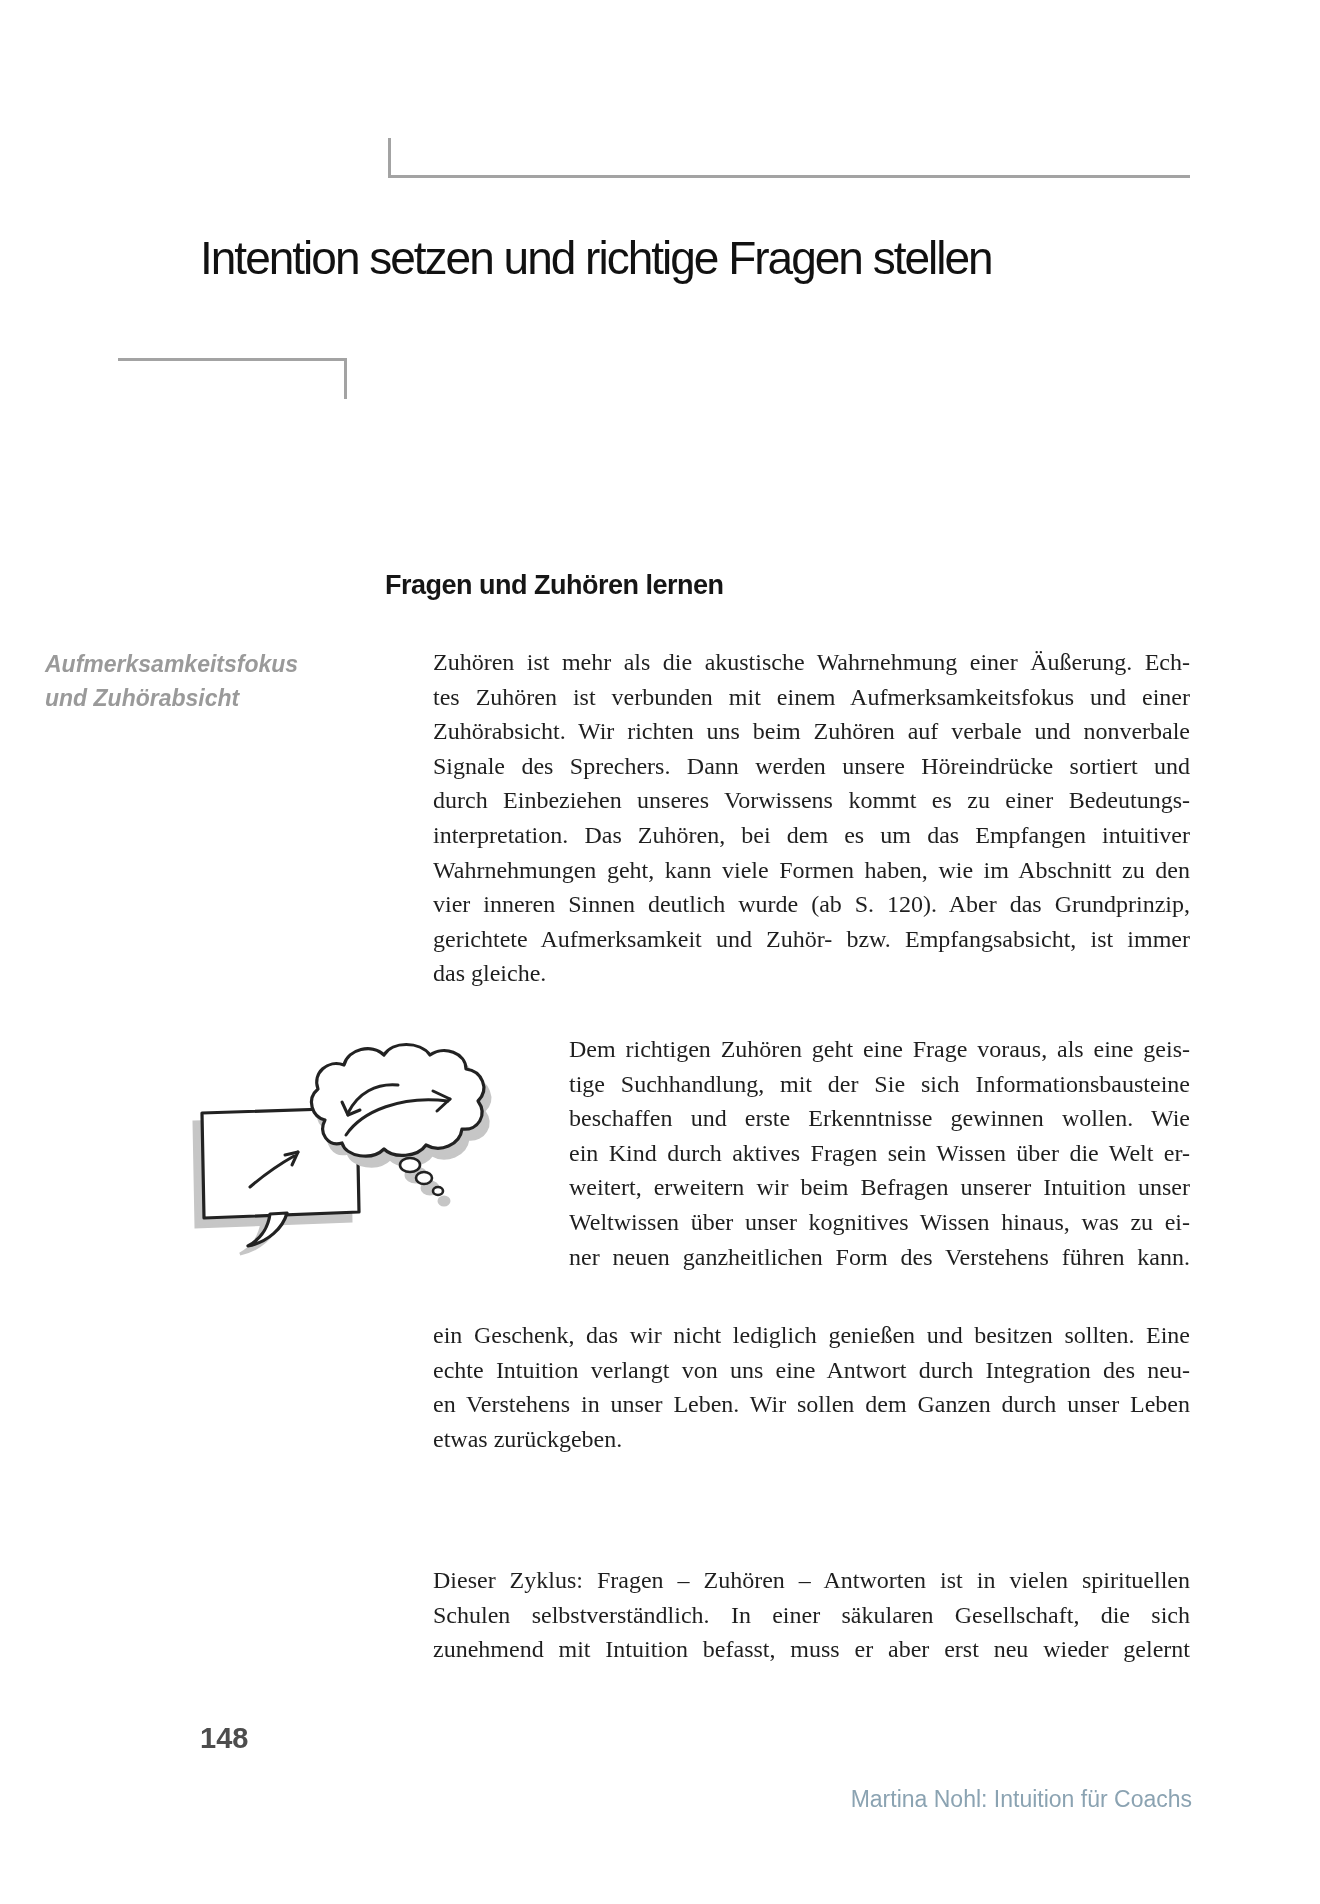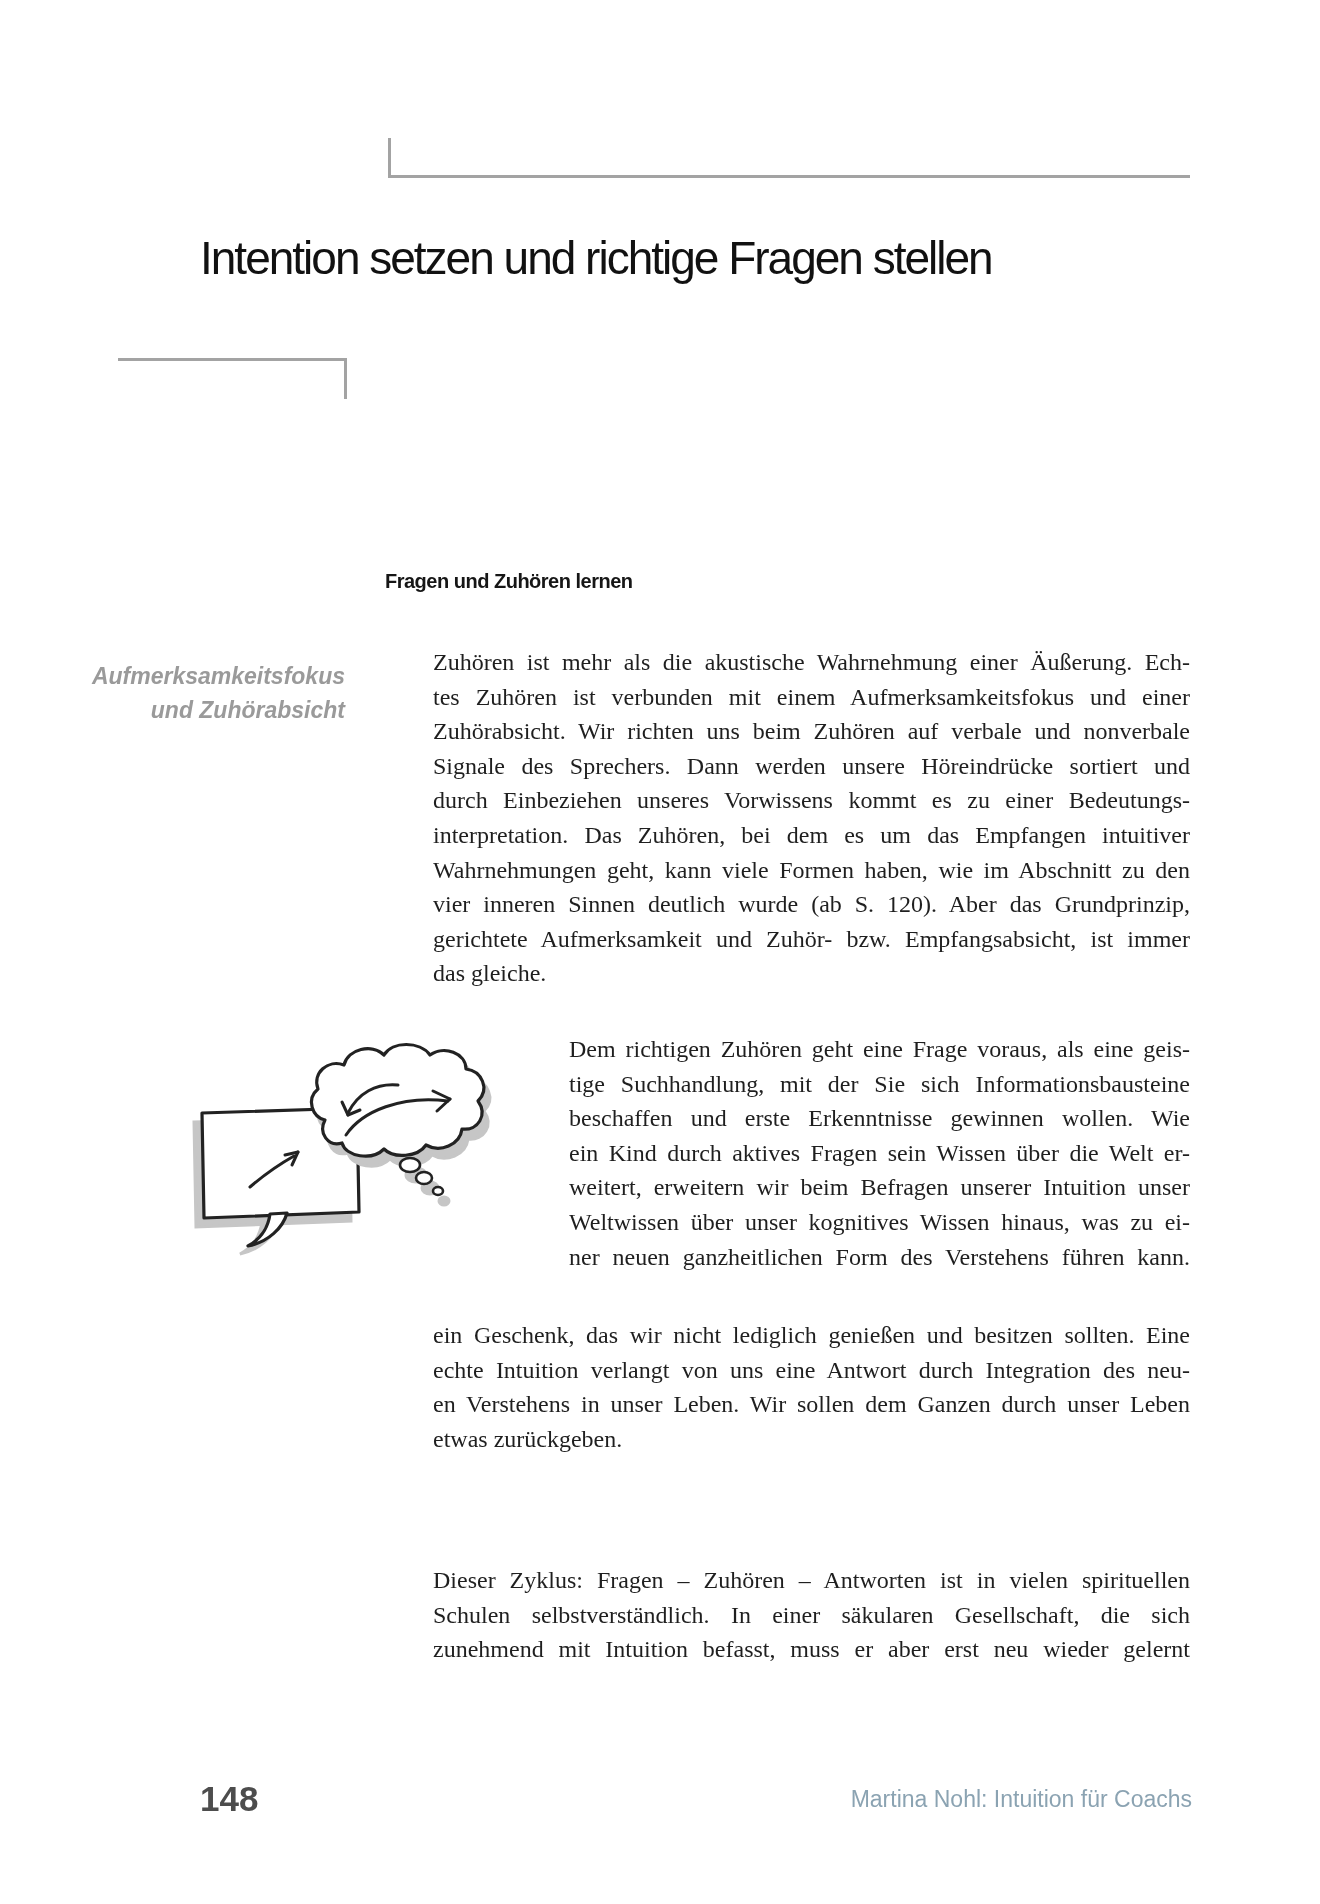--- a/index.html
+++ b/index.html
@@ -21,37 +21,35 @@
     font-size:46px;
     letter-spacing:-2px;
     color:#111111;
     white-space:nowrap;
   }
   .section-heading{
     position:absolute;
     left:385px; top:570px;
     font-family:"Liberation Sans", sans-serif;
     font-weight:bold;
-    font-size:20px;
+    font-size:27px;
     letter-spacing:-0.5px;
     color:#161616;
     white-space:nowrap;
   }
   .margin-note{
     position:absolute;
     left:45px; top:647px;
     width:300px;
-    text-align:right;
     font-family:"Liberation Sans", sans-serif;
     font-style:italic;
     font-weight:600;
     font-size:23px;
     line-height:34px;
     color:#9a9a9a;
-    margin-top:12px;
   }
   .para{
     position:absolute;
     color:#1f1f1f;
     font-size:24px;
     line-height:34.6px;
   }
   .bline{
     text-align:justify;
     text-align-last:justify;
@@ -65,24 +63,24 @@
   .para2{left:521px; top:1032px; width:669px;}
   .para3{left:385px; top:1318px; width:805px;}
   .para4{left:385px; top:1563px; width:805px;}
   .illustration{
     position:absolute;
     left:140px; top:1025px;
     width:390px; height:250px;
   }
   .footer-page-number{
     position:absolute;
-    left:200px; top:1779px;
+    left:200px; top:1722px;
     font-family:"Liberation Sans", sans-serif;
     font-weight:bold;
-    font-size:35px;
+    font-size:29px;
     color:#4d4d4d;
   }
   .footer-running-title{
     position:absolute;
     left:692px; top:1786px;
     width:500px;
     text-align:right;
     font-family:"Liberation Sans", sans-serif;
     font-size:23px;
     letter-spacing:0px;

